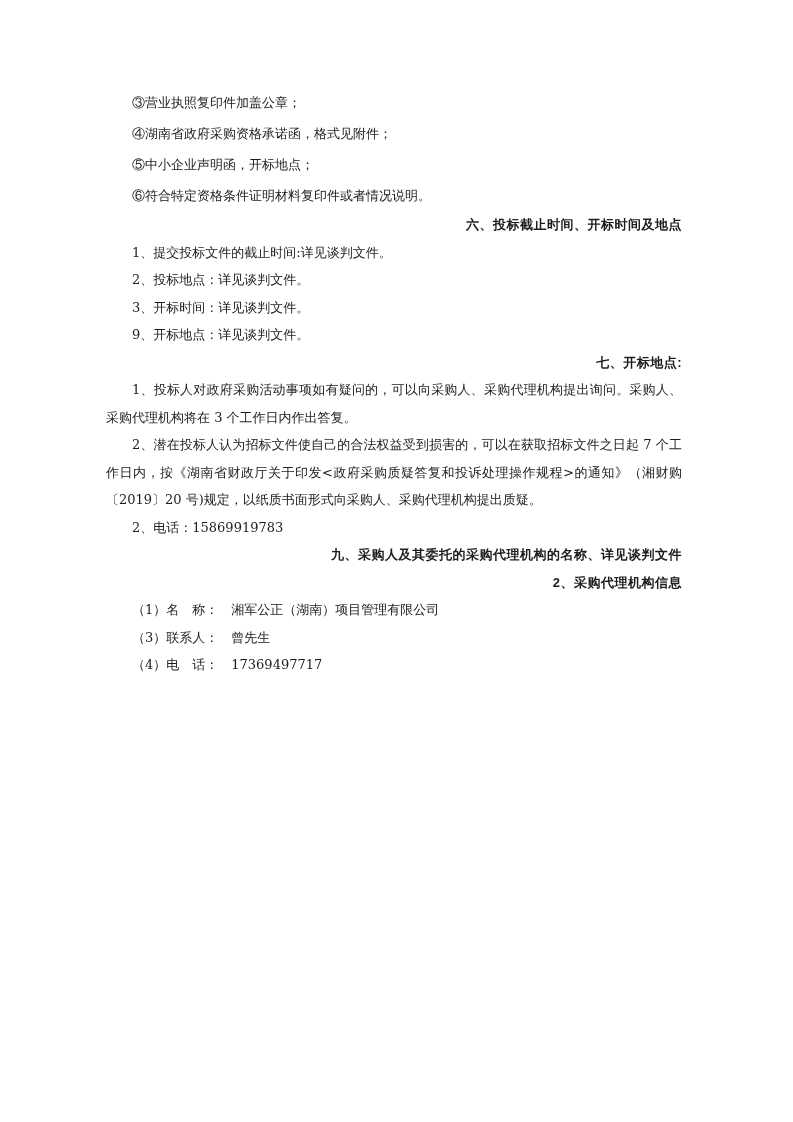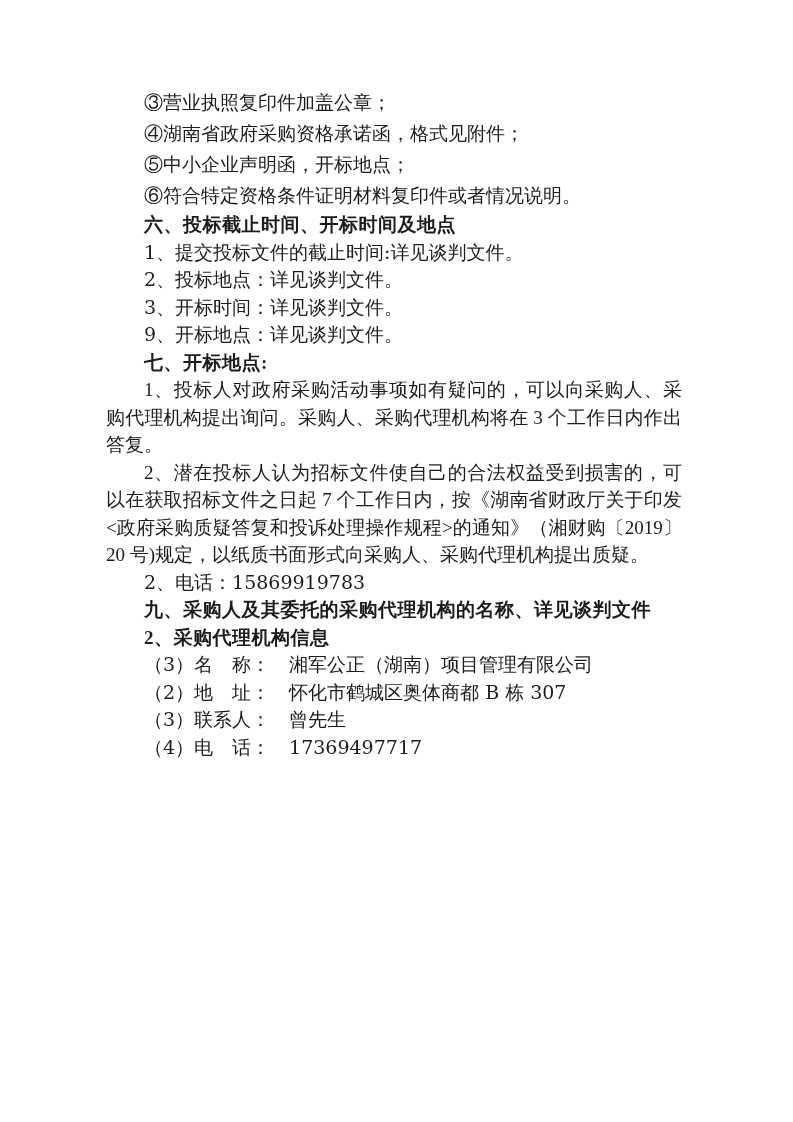--- a/index.html
+++ b/index.html
@@ -14,42 +14,42 @@
     height: 1122px;
     overflow: hidden;
     font-family: "DejaVu Serif", "Liberation Serif", serif;
     color: #1c1c1c;
   }
   .doc-page {
     position: absolute;
     top: 87px;
     left: 106px;
     width: 576px;
-    font-size: 19px;
+    font-size: 13px;
   }
   .line {
     margin: 0;
     padding: 0;
     line-height: 27.5px;
   }
   .loose {
     line-height: 31px;
   }
   .ti {
     text-indent: 2em;
   }
   .just {
     text-align: justify;
     text-justify: inter-ideograph;
-    font-family: Liberation Serif, serif;
   }
   .h {
     font-weight: 700;
-    font-family: Liberation Serif, serif;
+    font-family: Liberation Sans, sans-serif;
     letter-spacing: 0.5px;
+    text-align: right;
   }
   section { margin: 0; padding: 0; }
 </style>
 </head>
 <body>
 
 <div class="doc-page">
 
   <section>
     <p class="line loose ti">③营业执照复印件加盖公章；</p>
@@ -75,20 +75,19 @@
   <section>
     <p class="line ti">2、电话：15869919783</p>
   </section>
 
   <section>
     <p class="line h ti">九、采购人及其委托的采购代理机构的名称、详见谈判文件</p>
 
 
     <div>
       <p class="line h ti">2、采购代理机构信息</p>
-      <p class="line ti">（3）名　称：　湘军公正（湖南）项目管理有限公司</p>
-      <p class="line ti">（2）地　址：　怀化市鹤城区奥体商都 B 栋 307</p>
+      <p class="line ti">（1）名　称：　湘军公正（湖南）项目管理有限公司</p>
       <p class="line ti">（3）联系人：　曾先生</p>
       <p class="line ti">（4）电　话：　17369497717</p>
     </div>
   </section>
 
 </div>
 
 </body></html>

